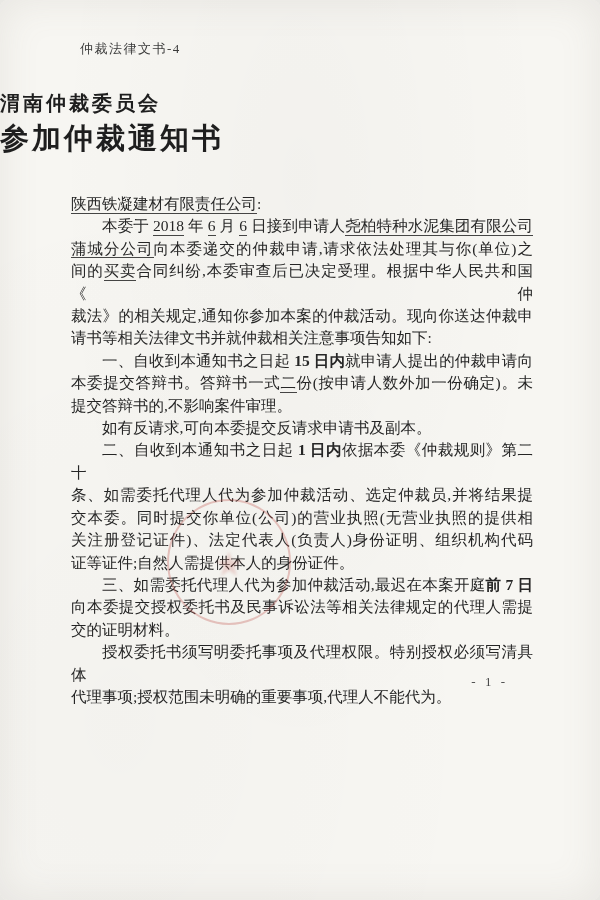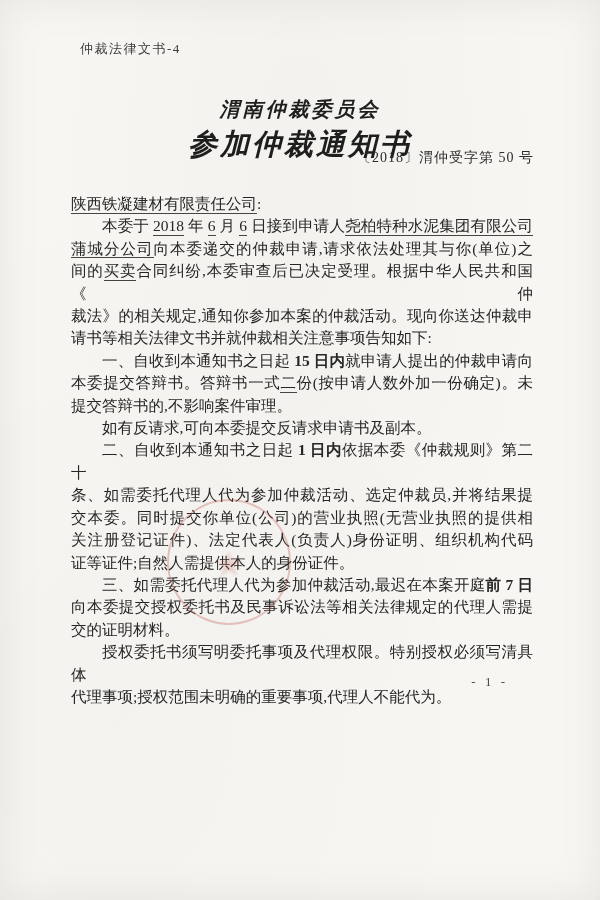--- a/index.html
+++ b/index.html
@@ -17,21 +17,21 @@
       #f7f6f2;
     color:#262626;
     overflow:hidden;
     box-shadow:inset 0 0 40px rgba(120,118,110,0.12);
     border-radius:8px;
   }
   .corner{
     position:absolute;top:40px;left:80px;
     font-size:13px;letter-spacing:1.5px;color:#3c3c3c;
   }
-  .titles{position:absolute;top:96px;left:0;width:100%;text-align:center;font-style:italic;}
+  .titles{position:absolute;top:90px;left:0;width:100%;}
   .t1{font-size:20px;font-weight:700;letter-spacing:3px;color:#1e1e1e;}
   .t2{font-size:29px;font-weight:700;letter-spacing:3px;color:#1e1e1e;margin-top:2px;}
   .docno{
     position:absolute;top:149px;right:66px;
     font-size:14px;letter-spacing:1px;color:#2b2b2b;
   }
   .content{
     position:absolute;left:71px;top:193px;width:462px;
     font-size:15.5px;line-height:22.4px;
     color:#262626;
@@ -72,21 +72,20 @@
 
 <div class="doc">
 
   <div class="corner">仲裁法律文书-4</div>
 
   <div class="titles">
     <div class="t1">渭南仲裁委员会</div>
     <div class="t2">参加仲裁通知书</div>
   </div>
 
-  <div class="docno">〔2018〕渭仲受字第 50 号</div>
 
   <div class="content">
     <div class="line" id="addressee"><span class="u">陕西铁凝建材有限责任公司</span><span>:</span></div>
     <div id="body-lines">
         <div class="line indent fill"><span>本委于 </span><span class="u">2018</span><span> 年 </span><span class="u">6</span><span> 月 </span><span class="u">6</span><span> 日接到申请人</span><span class="u">尧柏特种水泥集团有限公司</span></div>
         <div class="line fill"><span class="u">蒲城分公司</span><span>向本委递交的仲裁申请,请求依法处理其与你(单位)之</span></div>
         <div class="line fill"><span>间的</span><span class="u">买卖</span><span>合同纠纷,本委审查后已决定受理。根据中华人民共和国《仲</span></div>
         <div class="line fill"><span>裁法》的相关规定,通知你参加本案的仲裁活动。现向你送达仲裁申</span></div>
         <div class="line"><span>请书等相关法律文书并就仲裁相关注意事项告知如下:</span></div>
         <div class="line indent fill"><span>一、自收到本通知书之日起 </span><span class="b">15 日内</span><span>就申请人提出的仲裁申请向</span></div>

